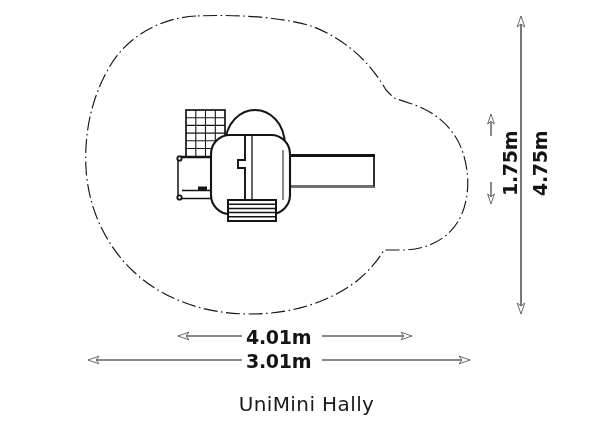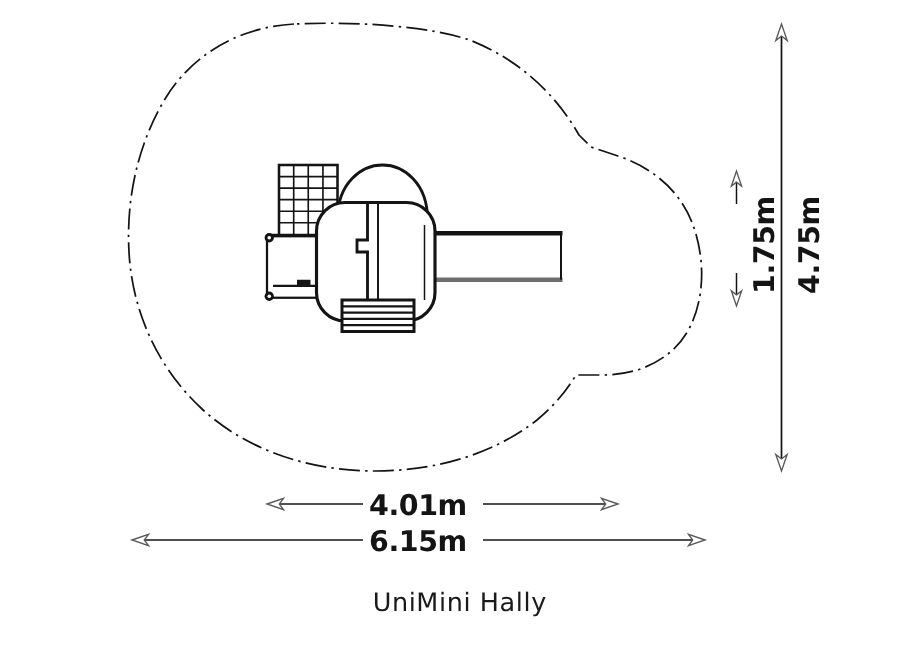--- a/index.html
+++ b/index.html
@@ -36,21 +36,21 @@
   .dim-vert {
     transform-origin: 0 0;
   }
   #title-text {
     position: absolute;
     left: 0;
     top: 392px;
     width: 613px;
     text-align: center;
     font-family: "DejaVu Sans", sans-serif;
-    font-size: 17px;
+    font-size: 20px;
     font-weight: 400;
     color: #1a1a1a;
     letter-spacing: 0.4px;
     white-space: nowrap;
   }
 </style>
 </head>
 <body>
 
 <div id="sheet">
@@ -179,17 +179,17 @@
     </g>
 
   </svg>
 
   <div class="dim-text dim-vert" style="left:499px; top:196px; transform: rotate(-90deg);">1.75m</div>
 
   <div class="dim-text dim-vert" style="left:529px; top:196px; transform: rotate(-90deg);">4.75m</div>
 
   <div class="dim-text" style="left:246px; top:326px;">4.01m</div>
 
-  <div class="dim-text" style="left:246px; top:350px;">6.15m</div>
+  <div class="dim-text" style="left:246px; top:350px;">3.01m</div>
 
   <div id="title-text">UniMini Hally</div>
 
 </div>
 
 </body></html>

